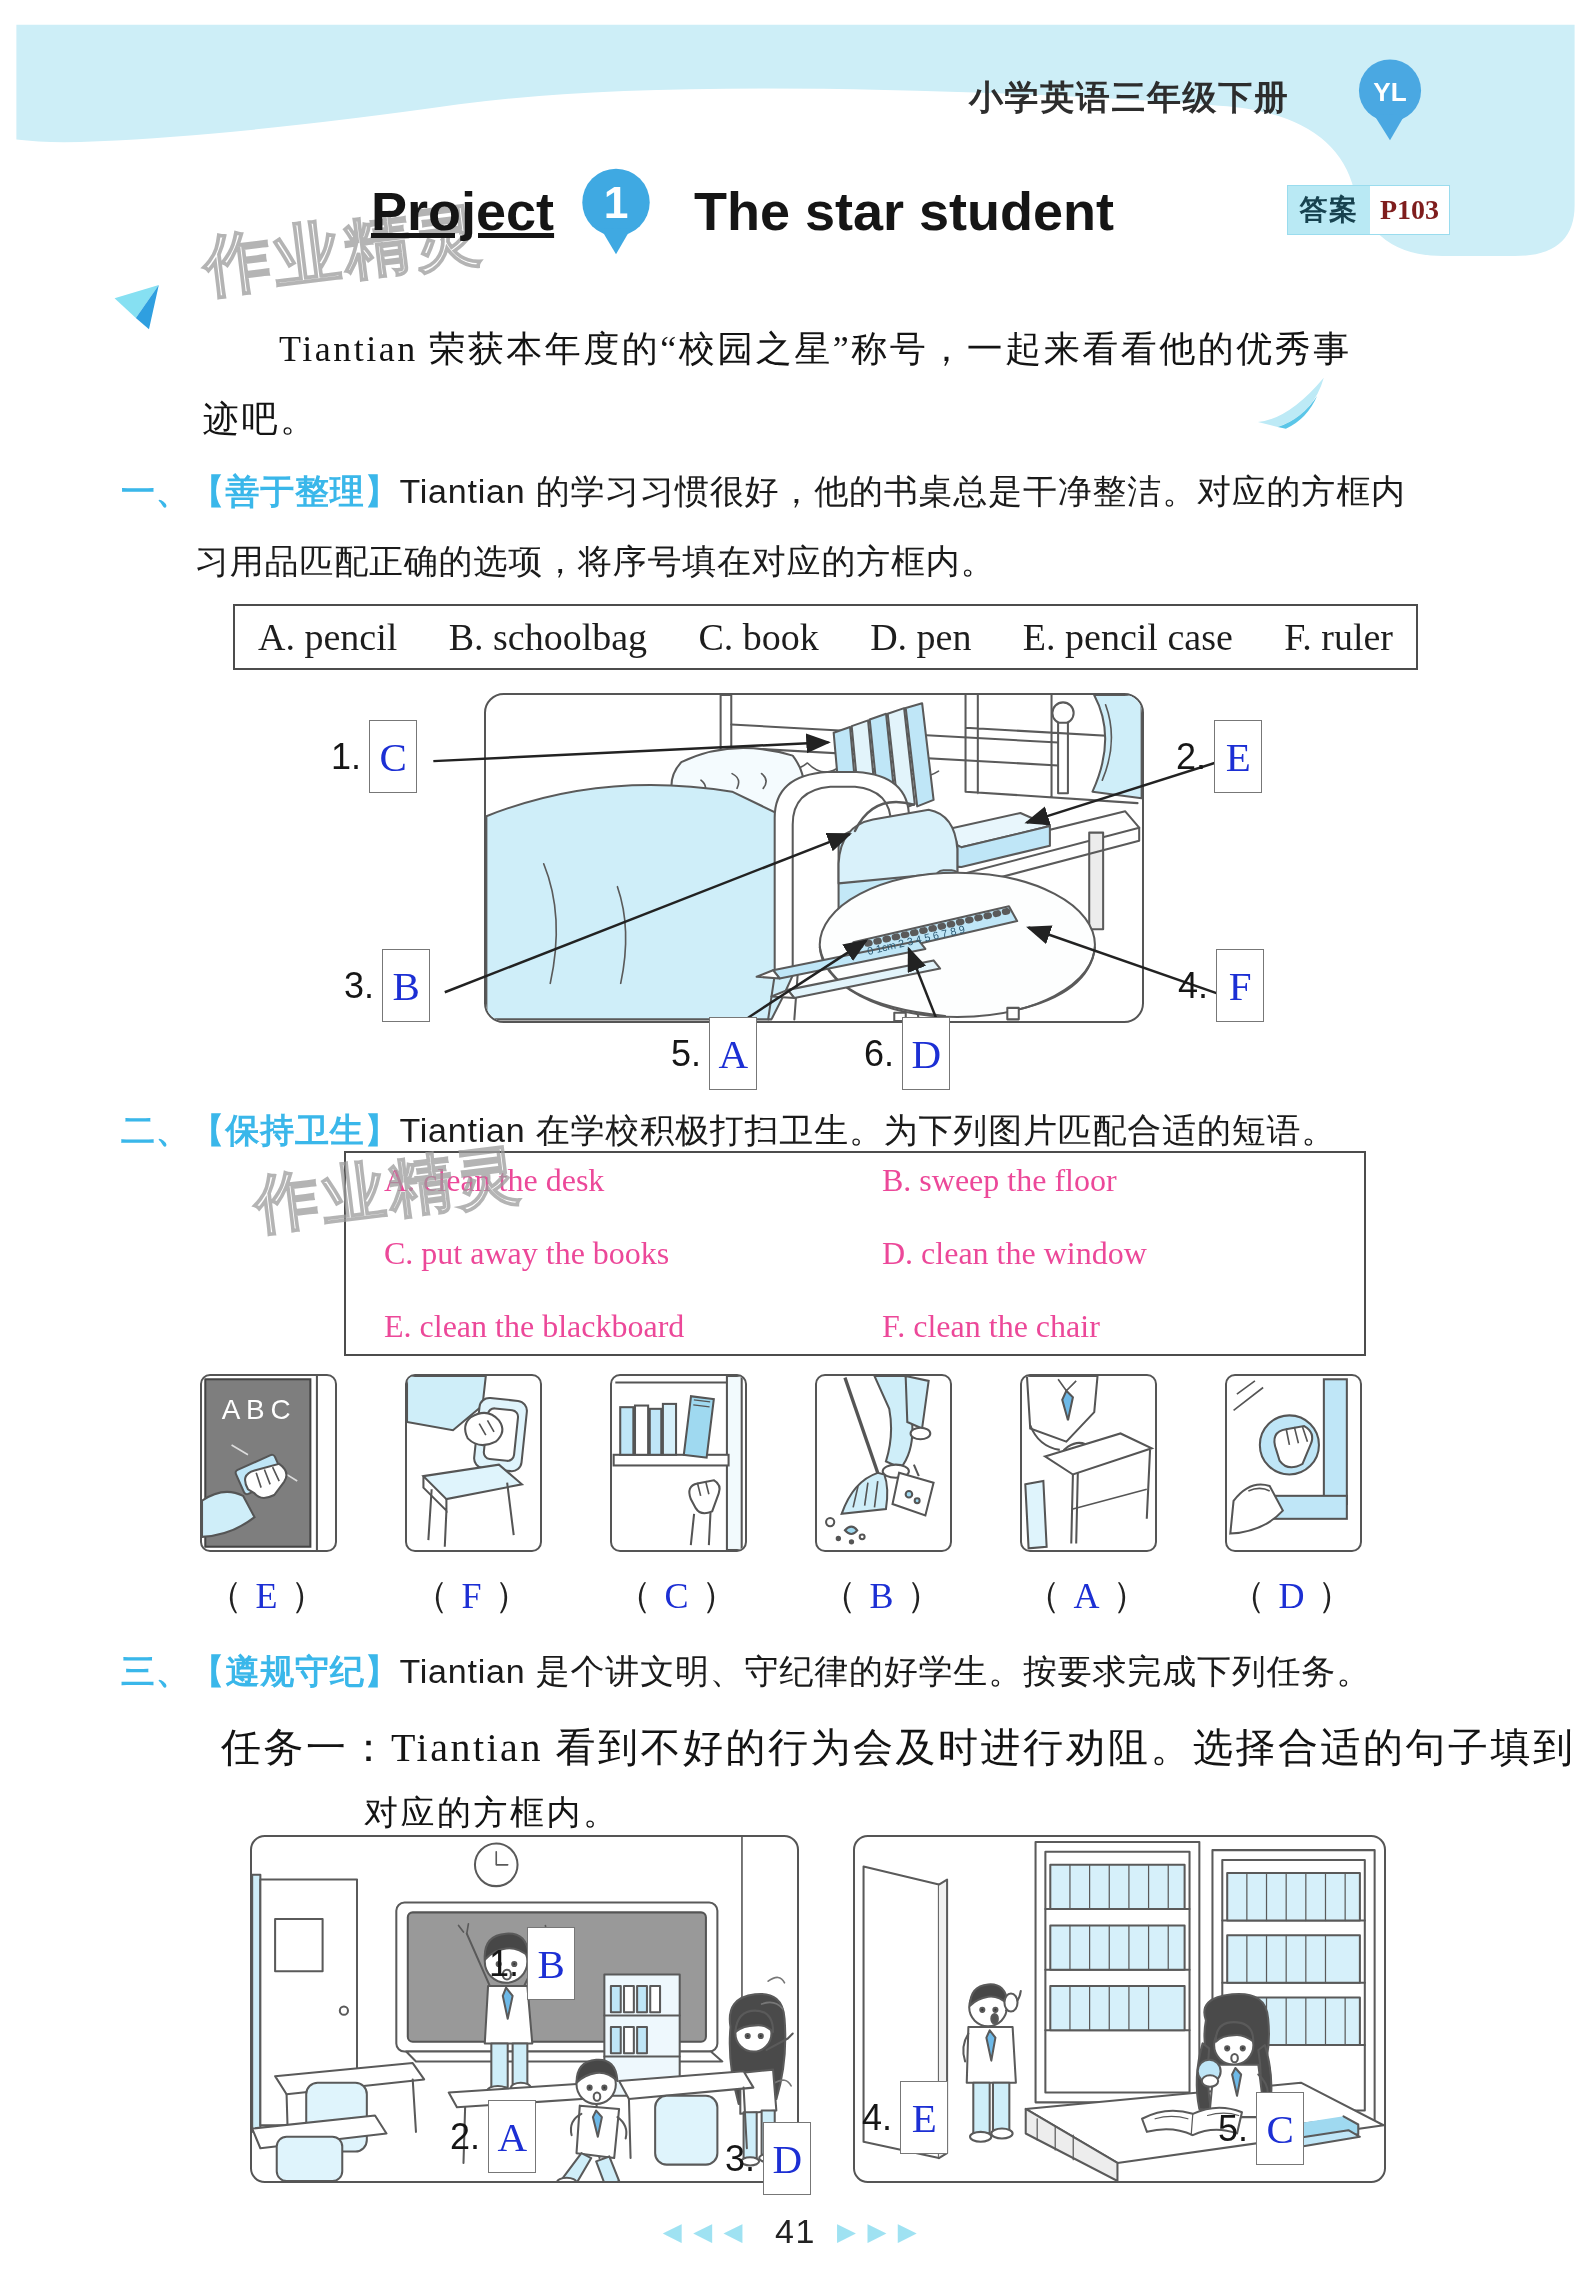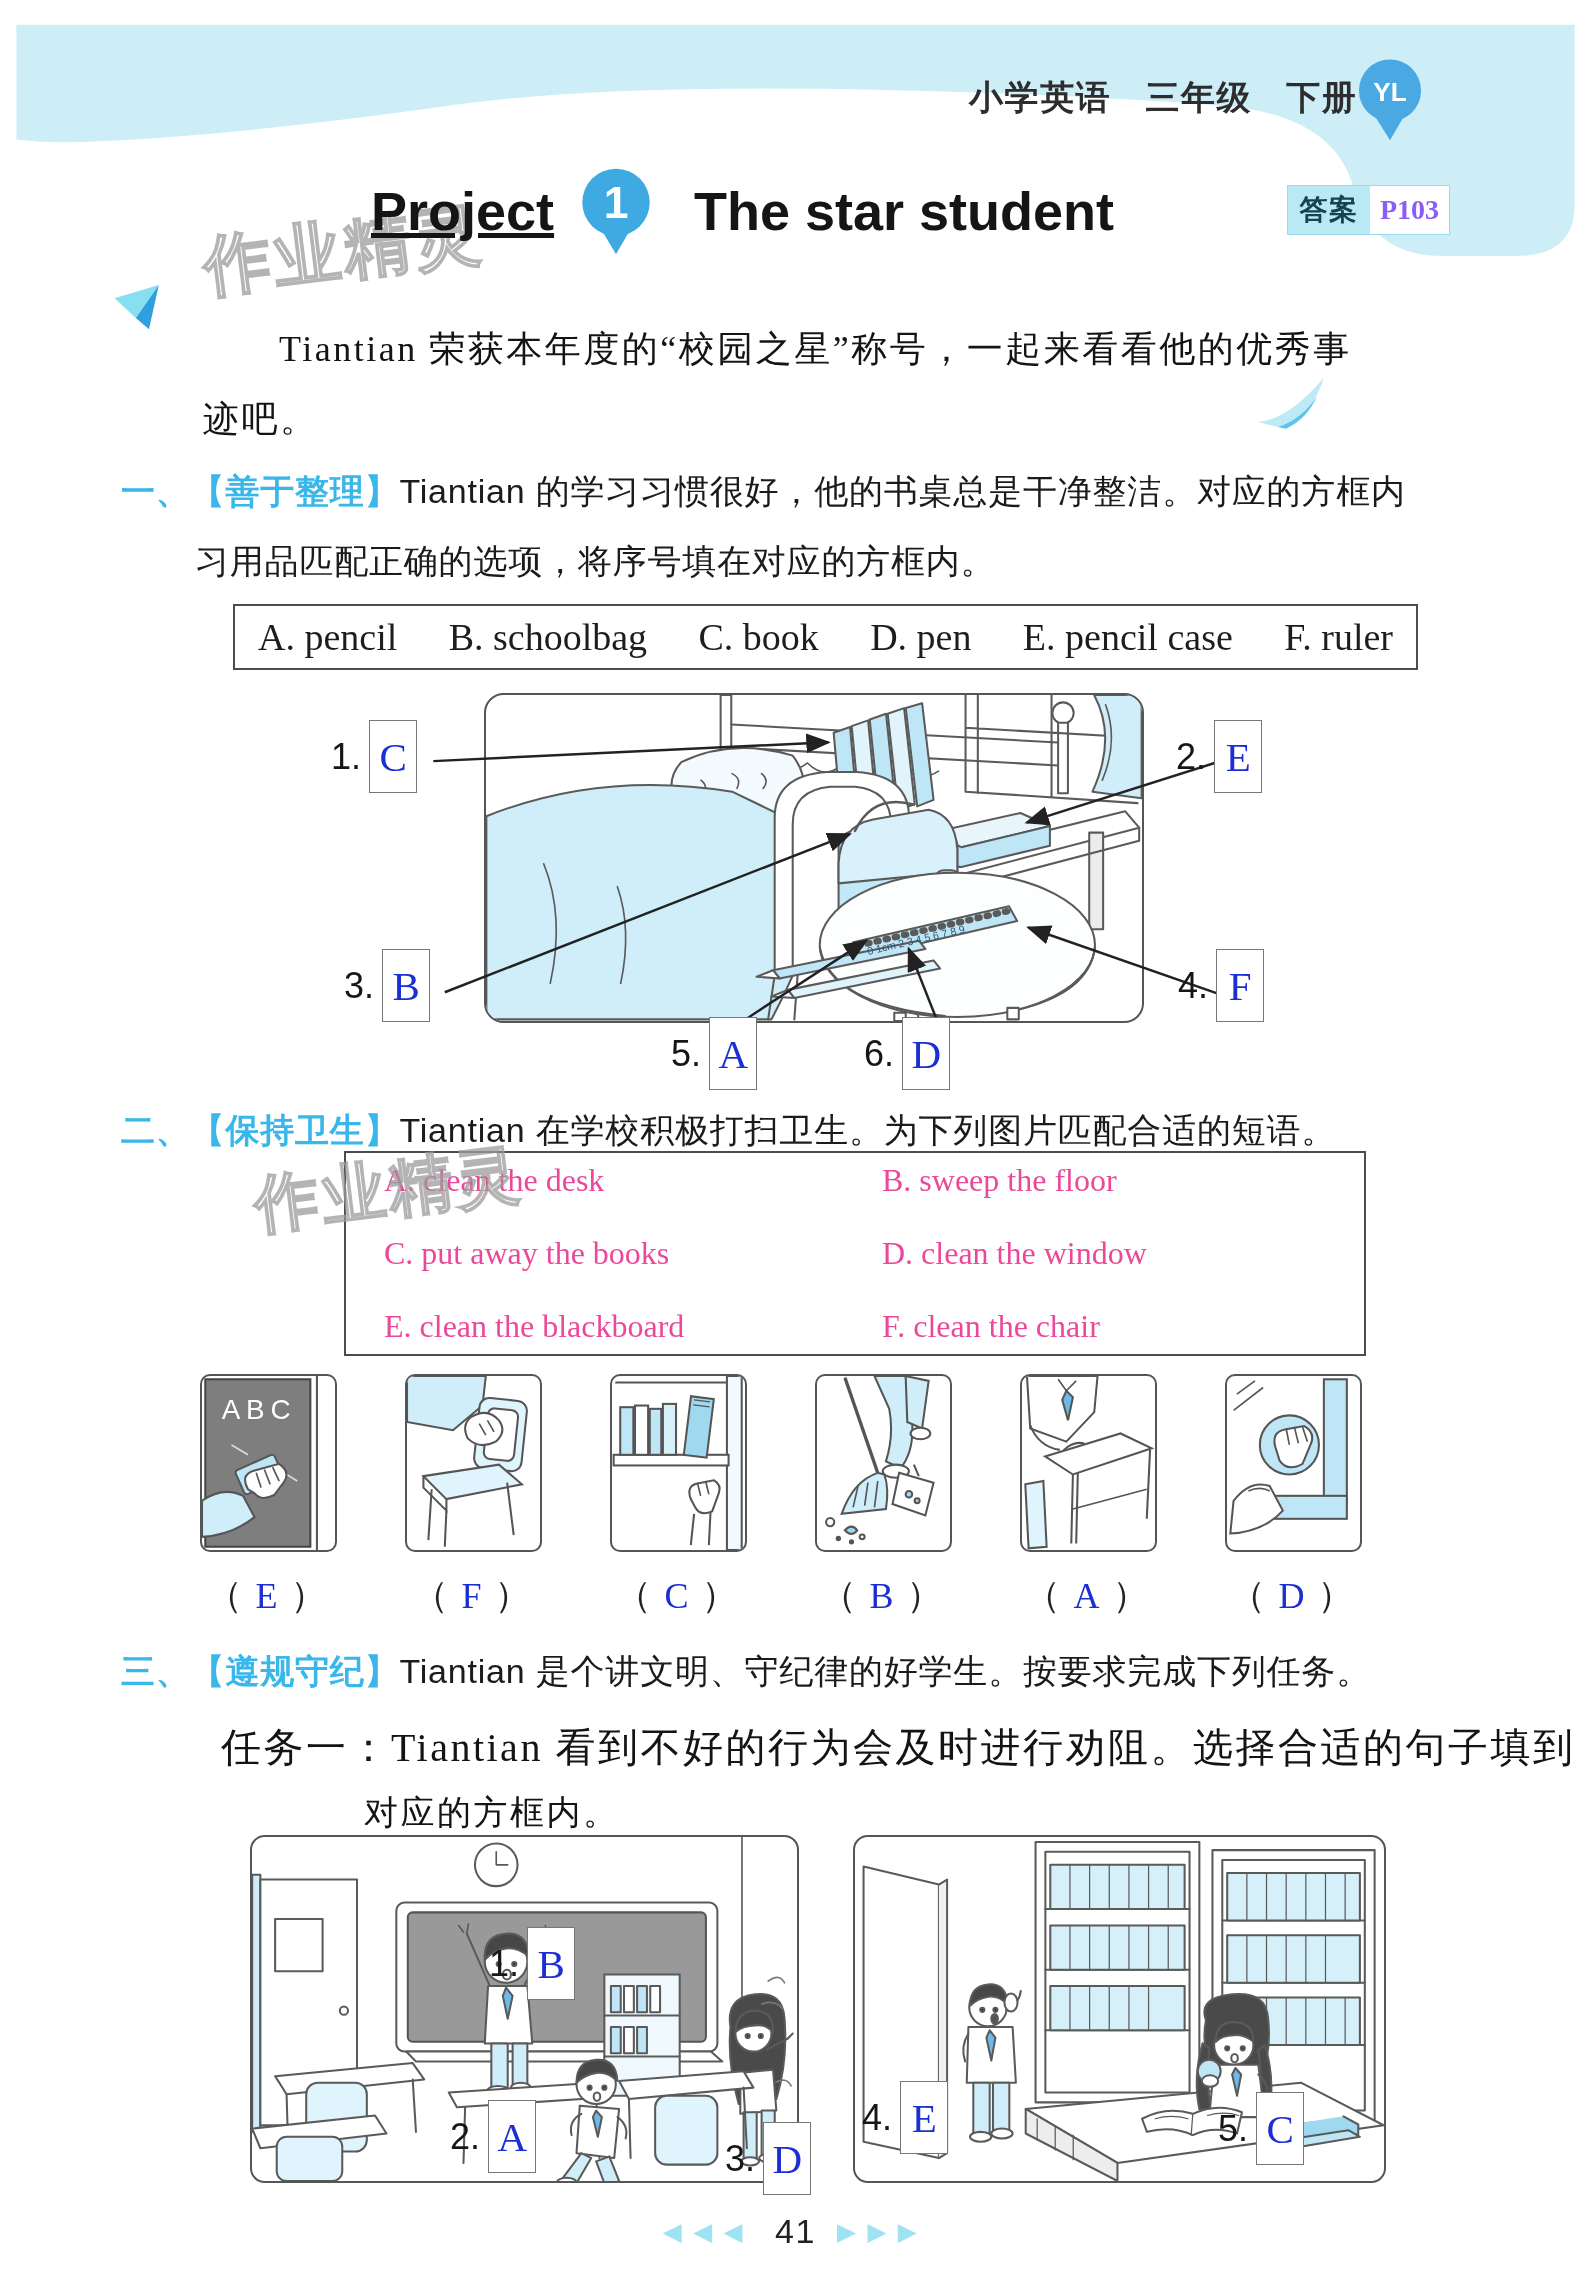--- a/index.html
+++ b/index.html
@@ -1,29 +1,29 @@
 <!DOCTYPE html>
 <html style="font-size:13px"><head>
 <meta charset="utf-8">
 <style>
   html,body{margin:0;padding:0;background:#f3f3f3;}
   .page{position:relative;width:1591px;height:2295px;background:#fff;overflow:hidden;
         font-family:"Liberation Sans","DejaVu Sans",sans-serif;color:#1a1a1a;}
   .abs{position:absolute;}
   svg{display:block;}
   
-  .edition{display:flex;gap:34px;font-size:34px;font-weight:600;color:#2d2d2d;letter-spacing:1.6px;}
+  .edition{display:flex;font-size:34px;font-weight:600;color:#2d2d2d;letter-spacing:1.6px;}
   .ylpin text{font-weight:bold;}
   
   .ptitle{font-size:54px;font-weight:800;letter-spacing:0;color:#151515;}
   .ansbadge{display:flex;align-items:stretch;border:1.6px solid #9adcee;background:#fff;}
   .ansbadge .lab{background:#b9e9f4;color:#17424f;font-size:28px;font-weight:700;
       padding:4.9px 11.5px;display:flex;align-items:center;letter-spacing:1.6px;}
   .ansbadge .pg{font-family:"Liberation Serif","DejaVu Serif",serif;font-size:28px;font-weight:700;
-      color:#8b5cf6;padding:4.9px 9.8px;display:flex;align-items:center;}
+      color:#7f1d1d;padding:4.9px 9.8px;display:flex;align-items:center;}
   .wmark{font-size:67px;font-weight:700;color:transparent;-webkit-text-stroke:1.6px #9c9c9c;
       letter-spacing:3.3px;transform:rotate(-7deg);opacity:.75;}
   
   .kai{font-family:"Liberation Serif","DejaVu Serif",serif;font-size:36px;color:#141414;letter-spacing:2.5px;}
   .sechead{font-size:34px;letter-spacing:0.8px;color:#1b1b1b;white-space:nowrap;}
   .sechead .tag{color:#3ab7ea;font-weight:700;}
   .optbox{border:2px solid #4c4c4c;display:flex;align-items:center;justify-content:space-between;
       padding:0 23px;font-family:"Liberation Serif","DejaVu Serif",serif;font-size:38px;color:#1d1d1d;}
   .phrasebox{border:2px solid #4c4c4c;display:grid;grid-template-columns:498px auto;
       row-gap:36px;padding:24.6px 16.4px 24.6px 38px;align-content:center;

